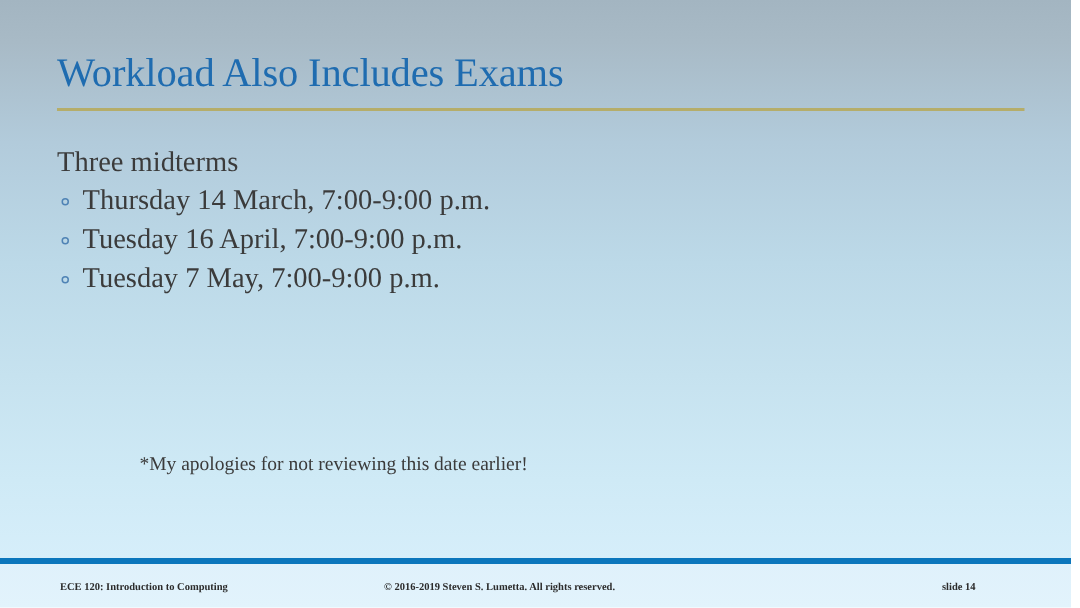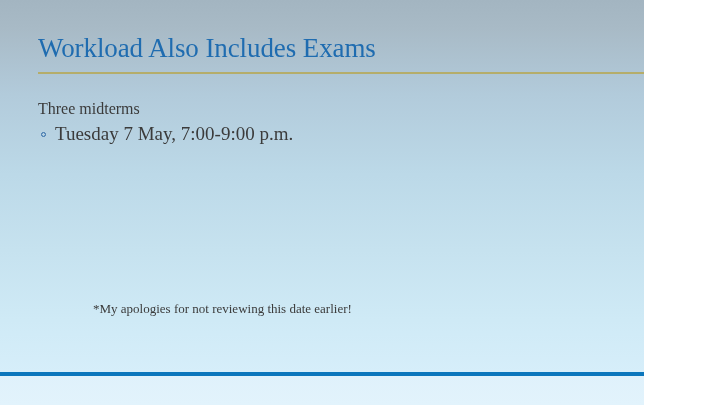--- a/index.html
+++ b/index.html
@@ -9,21 +9,21 @@
   }
   body {
     width: 720px;
     height: 405px;
     overflow: hidden;
     font-family: "Liberation Serif", "DejaVu Serif", serif;
   }
 
   #slide {
     position: relative;
-    width: 644px;
+    width: 714px;
     height: 405px;
     box-sizing: border-box;
     background: linear-gradient(to bottom,
         #a3b5c1 0px,
         #a8bac6 28px,
         #b2cbdb 95px,
         #bcd9e8 175px,
         #c6e2ef 250px,
         #cfeaf6 320px,
         #d6eefa 372px,
@@ -65,21 +65,21 @@
   }
 
   .group {
     margin: 0;
   }
   .group + .group {
     margin-top: 36px;
   }
 
   .lvl1 {
-    font-size: 16px;
+    font-size: 19px;
     line-height: 25px;
     color: #3b3b3b;
     white-space: nowrap;
   }
 
   .bullets {
     list-style: none;
     margin: 0;
     padding: 0;
   }
@@ -156,31 +156,41 @@
   </div>
   <div id="title-rule"></div>
 
   <div id="body-block">
 
     <div class="group">
       <div class="lvl1">Three midterms</div>
       <ul class="bullets">
         <li class="bullet-item">
           <span class="bullet-marker"></span>
+          <span class="bullet-text">Thursday 14 March, 7:00-9:00 p.m.</span>
+        </li>
+        <li class="bullet-item">
+          <span class="bullet-marker"></span>
+          <span class="bullet-text">Tuesday 16 April, 7:00-9:00 p.m.</span>
         </li>
         <li class="bullet-item">
           <span class="bullet-marker"></span>
           <span class="bullet-text">Tuesday 7 May, 7:00-9:00 p.m.</span>
         </li>
       </ul>
     </div>
 
     <div class="group">
     </div>
 
   </div>
 
   <div id="footnote">*My apologies for not reviewing this date earlier!</div>
 
   <div id="footer-bar"></div>
 
+  <div id="footer">
+    <div class="footer-text" id="footer-course">ECE 120: Introduction to Computing</div>
+    <div class="footer-text" id="footer-copyright">© 2016-2019 Steven S. Lumetta.  All rights reserved.</div>
+    <div class="footer-text" id="footer-slide">slide 14</div>
+  </div>
 
 </div>
 
 </body></html>

